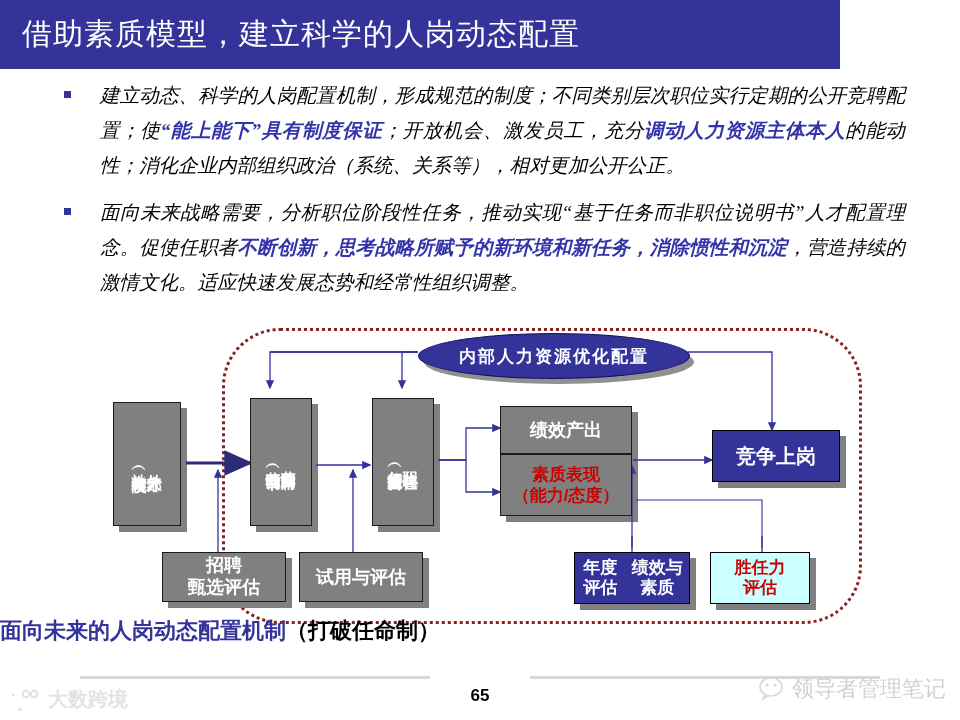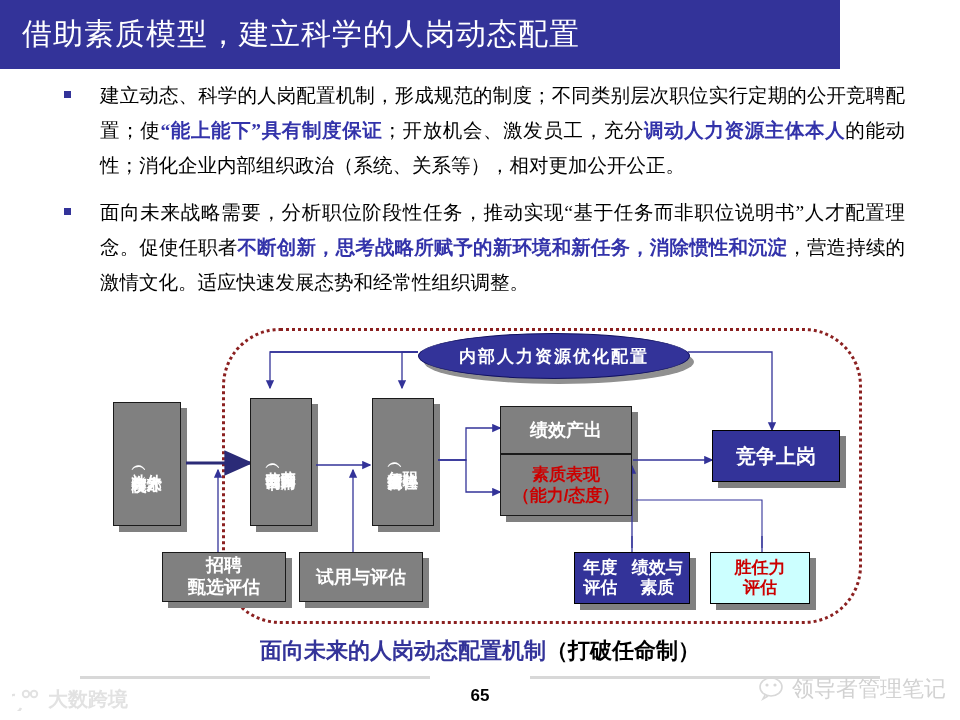--- a/index.html
+++ b/index.html
@@ -16,21 +16,21 @@
   .title-bar .title{
     position:absolute;left:22px;top:14px;
     font-size:30px;color:#ffffff;letter-spacing:1px;
     font-family:"Liberation Sans","DejaVu Sans",sans-serif;
     white-space:nowrap;
   }
   .title-underline{
     position:absolute;left:0;top:69px;width:960px;height:3px;background:#ffffff;
   }
   
-  .bullets{position:absolute;left:0;top:78px;width:960px;}
+  .bullets{position:absolute;left:0;top:78px;width:960px;font-style:italic;}
   .bullet-row{position:relative;padding-left:100px;padding-right:55px;margin-bottom:12px;}
   .bullet-mark{
     position:absolute;left:64px;top:13px;width:7px;height:7px;background:#333399;
   }
   .btext{
     font-size:19.5px;line-height:35px;color:#000000;text-align:justify;
     font-family:"Liberation Serif","DejaVu Serif",serif;
   }
   .hl-blue{color:#3333aa;font-weight:bold;}
   
@@ -60,21 +60,21 @@
     background:#333399;color:#ffffff;border:1px solid #101060;
     display:flex;align-items:center;justify-content:center;
     font-weight:bold;font-size:17px;letter-spacing:2px;z-index:3;
     font-family:"Liberation Sans","DejaVu Sans",sans-serif;
   }
   .oval-shadow{
     position:absolute;border-radius:50%;background:#909090;z-index:1;
   }
   svg.wires{position:absolute;left:0;top:0;width:960px;height:370px;z-index:2;}
   .caption{
-    position:absolute;left:0;top:336px;width:960px;text-align:center;
+    position:absolute;left:0;top:316px;width:960px;
     font-size:22px;font-weight:bold;
     font-family:"Liberation Sans","DejaVu Sans",sans-serif;
   }
   .caption .cap-blue{color:#333399;}
   .caption .cap-black{color:#000000;}
   
   .foot-rule-l{position:absolute;left:80px;top:676px;width:350px;height:3px;background:#d8d8d8;}
   .foot-rule-r{position:absolute;left:530px;top:676px;width:350px;height:3px;background:#d8d8d8;}
   .pagenum{
     position:absolute;left:0;top:686px;width:960px;text-align:center;

